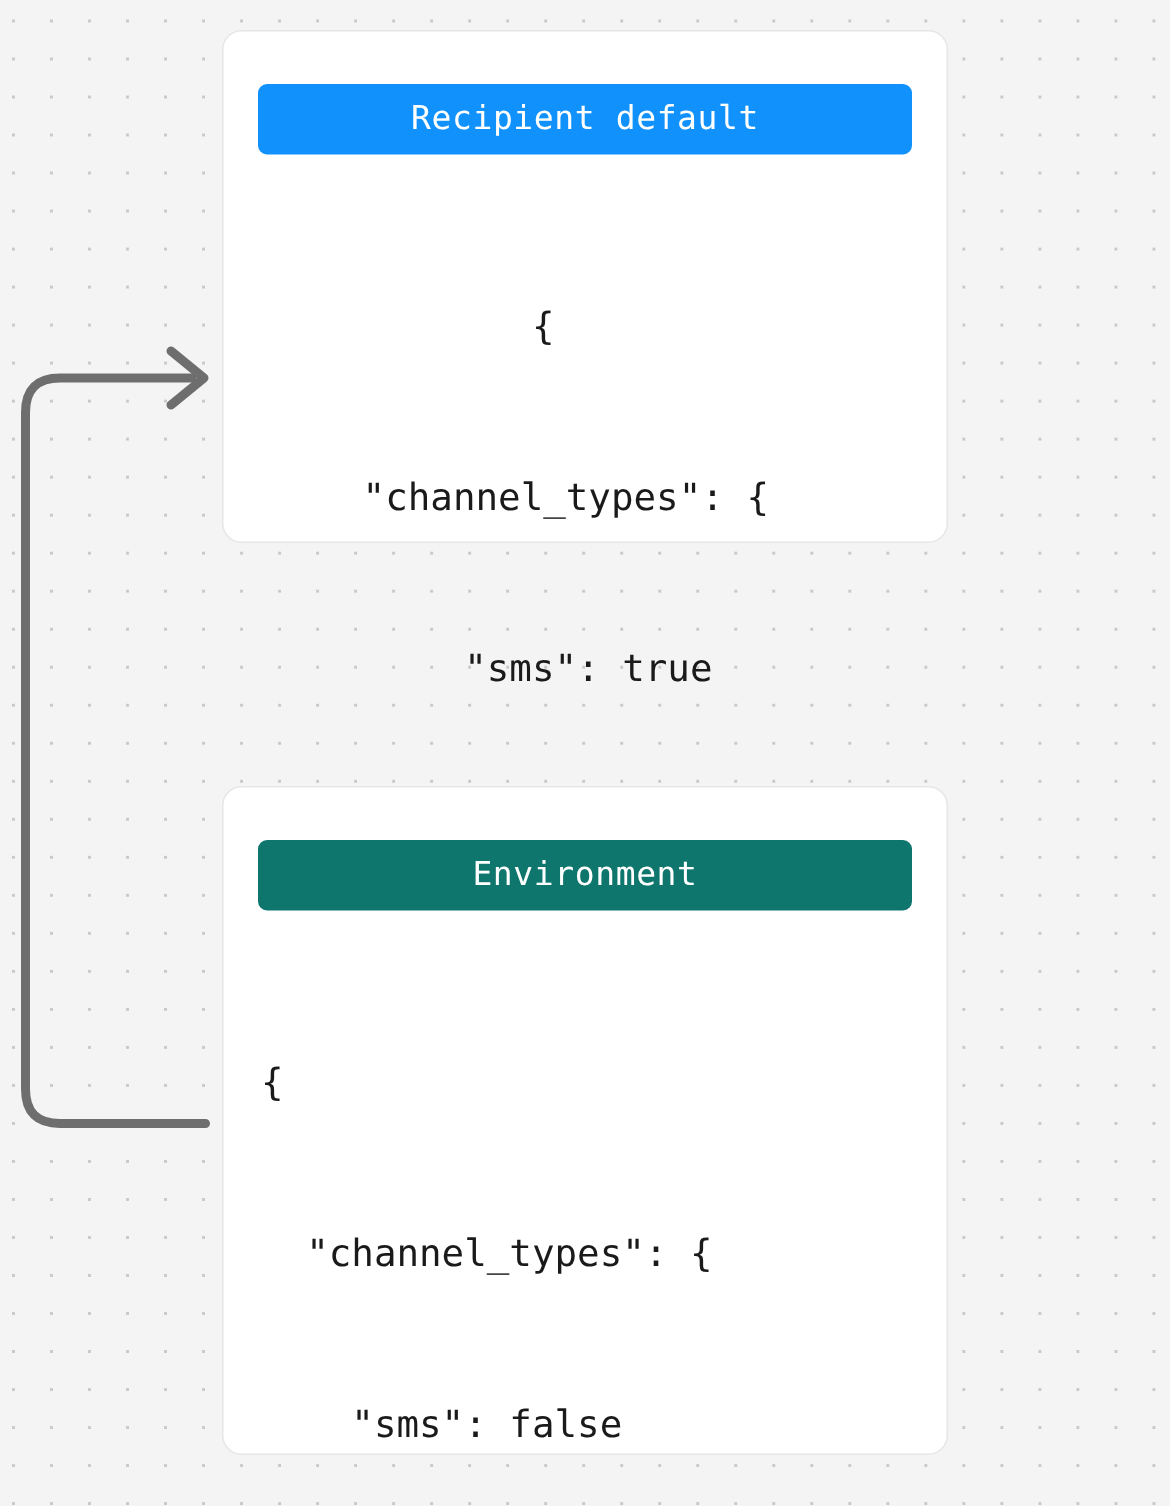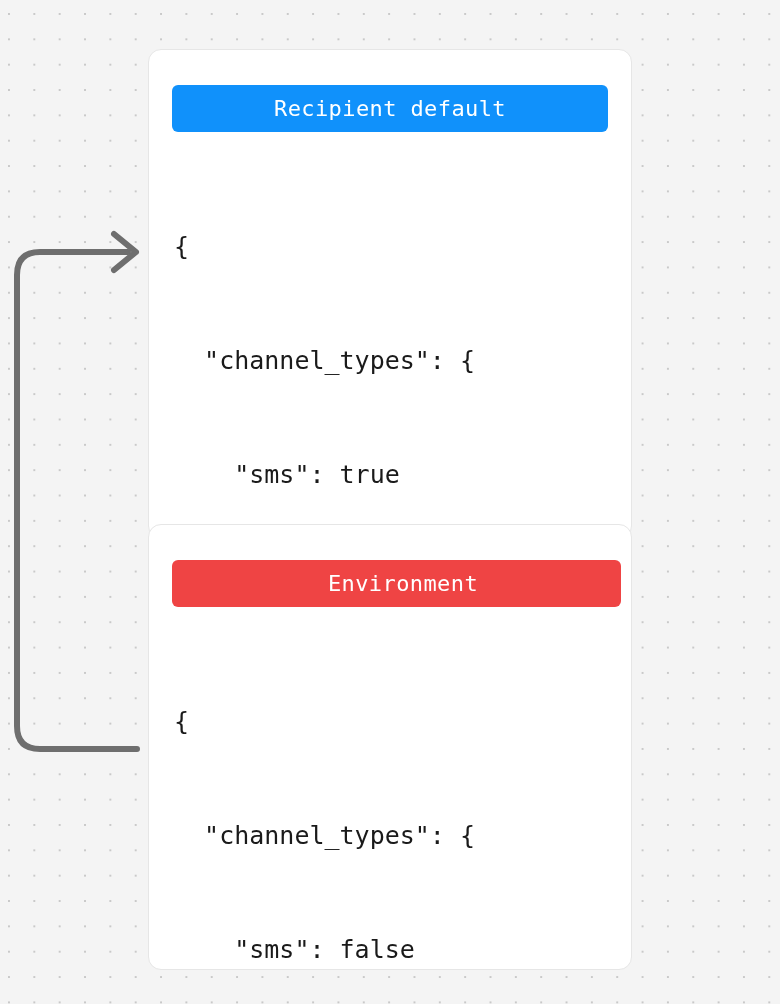--- a/index.html
+++ b/index.html
@@ -32,41 +32,41 @@
   
   .card {
     position: absolute;
     left: 148px;
     width: 484px;
     box-sizing: border-box;
     background: #ffffff;
     border: 1px solid #e6e6e6;
     border-radius: 13px;
   }
-  #card-recipient-default { top: 49px; height: 490px; }
+  #card-recipient-default { top: 20px; height: 342px; text-align: center; }
   #card-environment      { top: 524px; height: 446px; }
 
   .card-header {
     position: absolute;
     left: 23px;
     top: 35px;
     width: 436px;
     height: 47px;
     border-radius: 6px;
     display: flex;
     align-items: center;
     justify-content: center;
     color: #ffffff;
     font-size: 22px;
     letter-spacing: 0.4px;
     font-family: "DejaVu Sans Mono", "Liberation Mono", monospace;
     user-select: none;
   }
   .header-blue  { background: #1091fb; }
-  .header-green { background: #ef4444; padding-left: 13px; }
+  .header-green { background: #0f766e; }
 
   .code-block {
     position: absolute;
     left: 25px;
     top: 102px;
     font-size: 25px;
     line-height: 38px;
     color: #1a1a1a;
     white-space: pre;
     font-family: "DejaVu Sans Mono", "Liberation Mono", monospace;

